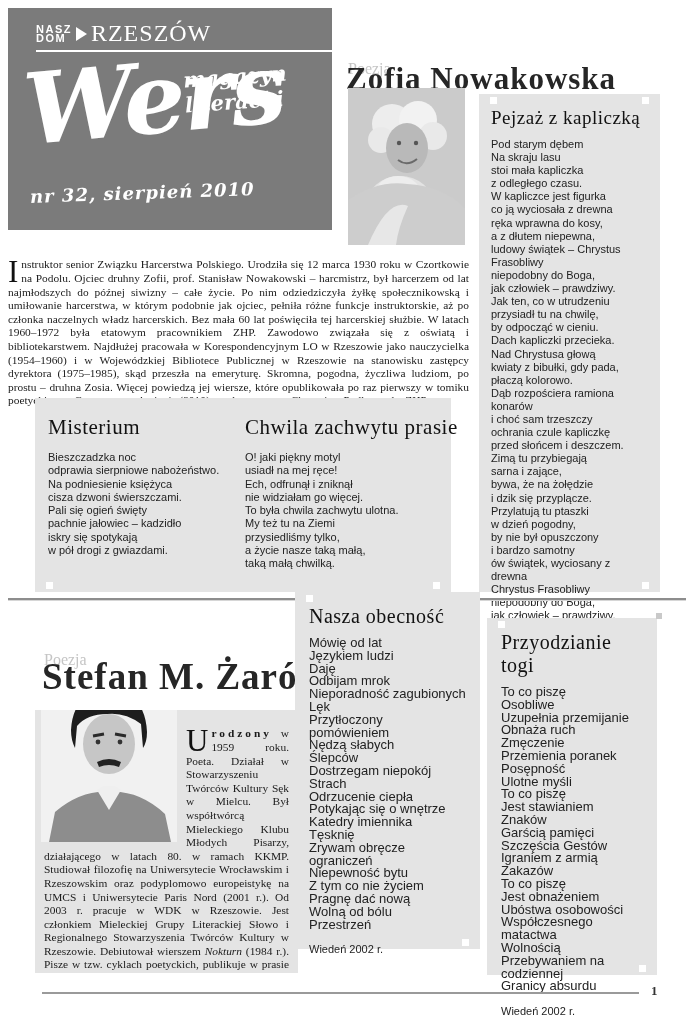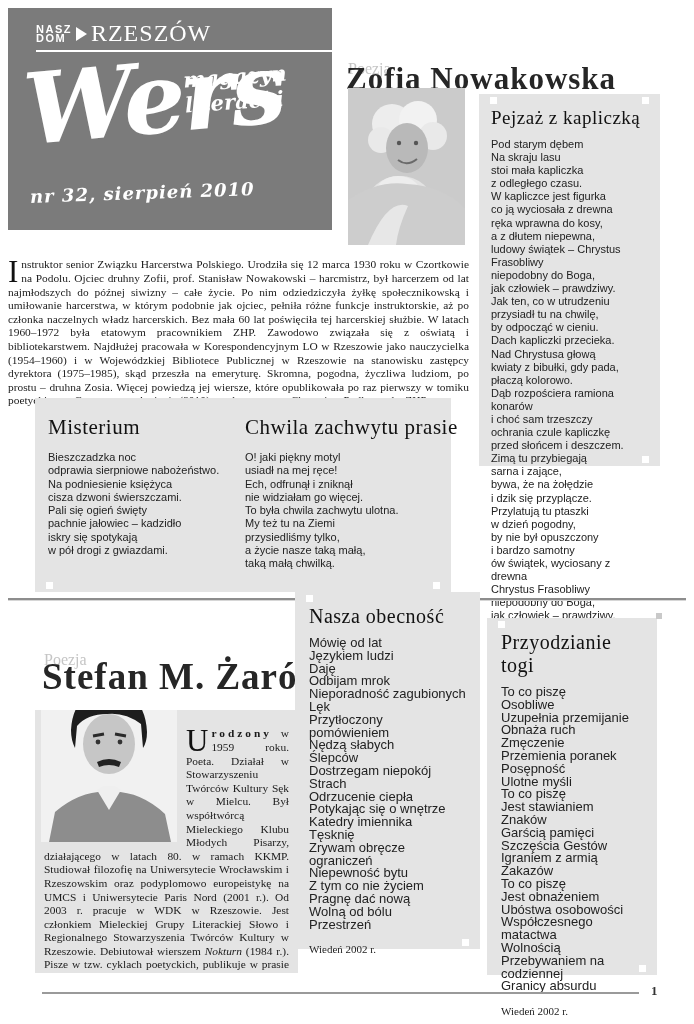--- a/index.html
+++ b/index.html
@@ -30,23 +30,23 @@
 
   
   .photo{display:block;}
   #photo1{position:absolute;left:348px;top:88px;width:117px;height:157px;}
   #photo2{float:left;width:136px;height:164px;margin:-38px 9px 3px -3px;}
 
   
   .pbox{position:absolute;background:#e4e4e4;box-sizing:border-box;}
   .pbox h3{margin:0 0 9px 0;font-family:"Liberation Serif",serif;font-weight:normal;color:#111;letter-spacing:.5px;}
   .plines{font-family:"Liberation Sans",sans-serif;color:#222;}
-  .dateline{font-family:Liberation Serif, serif;color:#222;margin-top:12px;}
+  .dateline{font-family:Liberation Sans, sans-serif;color:#222;margin-top:12px;}
 
-  #poem-main{left:479px;top:94px;width:181px;height:372px;padding:13px 12px;}
+  #poem-main{left:479px;top:94px;width:181px;height:498px;padding:13px 12px;}
   #poem-main h3{font-size:19px;}
   #poem-main .plines{font-size:11px;line-height:13.1px;}
 
   #poem-mid{left:35px;top:398px;width:416px;height:194px;}
   .midcol{position:absolute;top:17px;}
   #midcol-1{left:13px;width:190px;}
   #midcol-2{left:210px;width:218px;}
   #poem-mid h3{font-size:21px;margin-bottom:11px;}
   #poem-mid .plines{font-size:11px;line-height:13.3px;}
 

